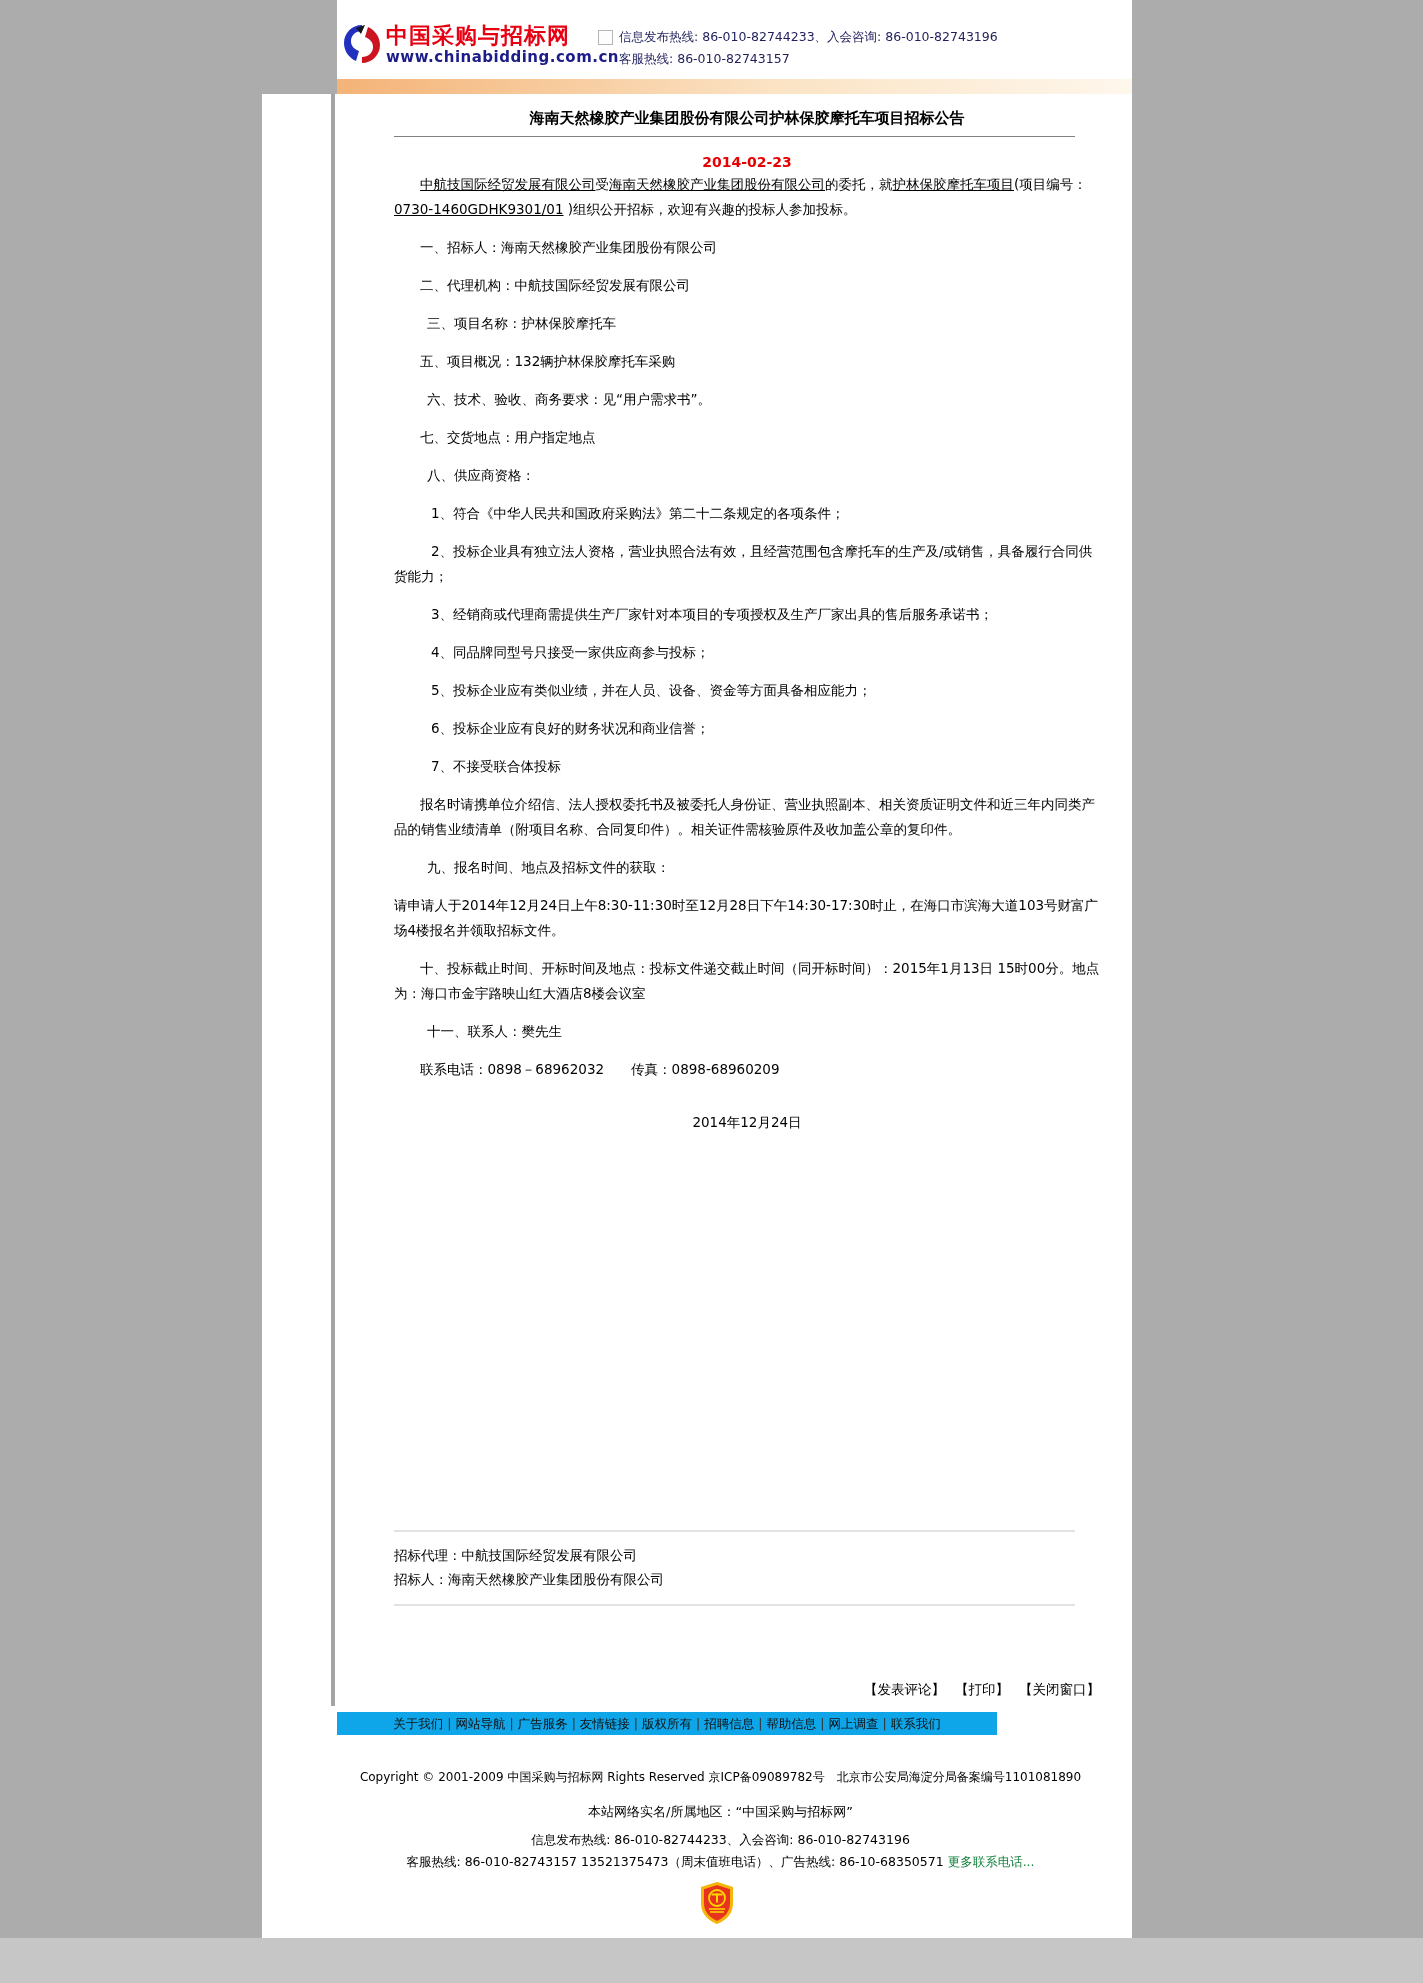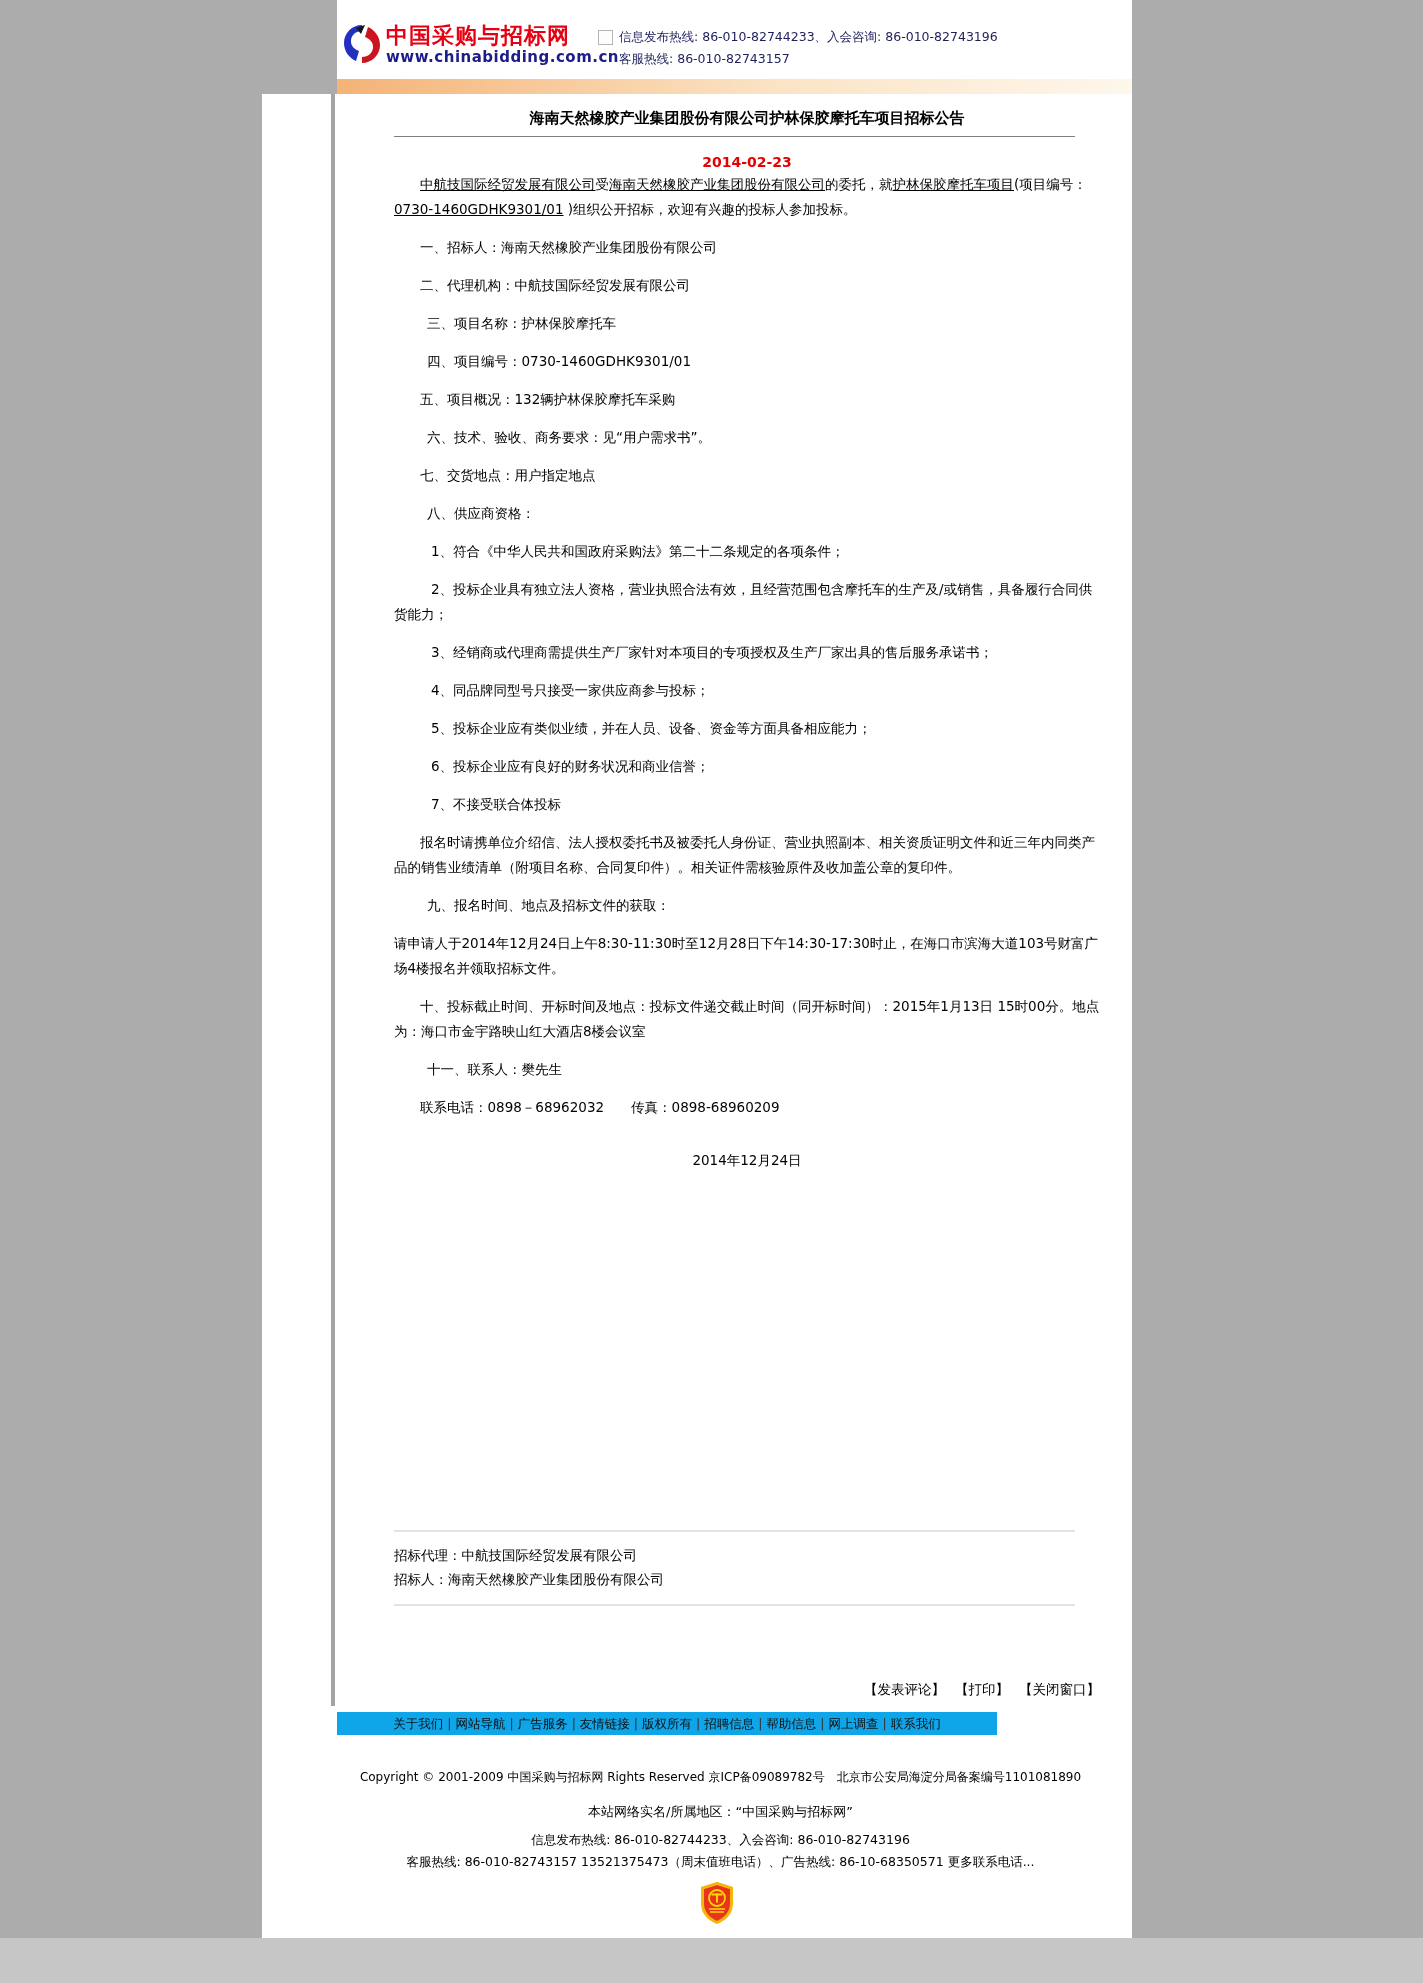--- a/index.html
+++ b/index.html
@@ -53,21 +53,21 @@
   .nav-bar{position:absolute;left:0;top:1618px;width:660px;height:23px;background:#0ea5e9;
     text-align:center;font-size:12.5px;line-height:23px;white-space:nowrap;color:#111;}
   .navlink{cursor:pointer;}
   .sep{color:#333;}
 
   .footer-line{position:absolute;left:0;width:767px;text-align:center;white-space:nowrap;}
   .f-copy{top:1675px;font-size:12px;}
   .f-real{top:1709px;font-size:13px;}
   .f-hot1{top:1738px;font-size:12.5px;}
   .f-hot2{top:1760px;font-size:12.5px;}
-  .red-link{color:#000000;cursor:pointer;}
+  .red-link{color:#15803d;cursor:pointer;}
   .badge{position:absolute;left:363px;top:1788px;width:34px;height:42px;}
 </style>
 </head>
 <body>
 
 <div class="page">
 
   <div class="gray-corner"></div>
 
   <div class="logo-wrap">
@@ -98,21 +98,20 @@
       <hr class="hr-dark">
       <div class="doc-date">2014-02-23</div>
 
 
       <p class="para intro ind2"><span class="u">中航技国际经贸发展有限公司</span><span>受</span><span class="u">海南天然橡胶产业集团股份有限公司</span><span>的委托，就</span><span class="u">护林保胶摩托车项目</span><span>(项目编号： </span><span class="u">0730-1460GDHK9301/01</span><span> )组织公开招标，欢迎有兴趣的投标人参加投标。</span></p>
 
       <div>
           <p class="para ind2">一、招标人：海南天然橡胶产业集团股份有限公司</p>
           <p class="para ind2">二、代理机构：中航技国际经贸发展有限公司</p>
           <p class="para ind2_5">三、项目名称：护林保胶摩托车</p>
-          <p class="para ind2_5">四、项目编号：0730-1460GDHK9301/01</p>
           <p class="para ind2">五、项目概况：132辆护林保胶摩托车采购</p>
           <p class="para ind2_5">六、技术、验收、商务要求：见“用户需求书”。</p>
           <p class="para ind2">七、交货地点：用户指定地点</p>
           <p class="para ind2_5">八、供应商资格：</p>
           <p class="para ind3">1、符合《中华人民共和国政府采购法》第二十二条规定的各项条件；</p>
           <p class="para ind3">2、投标企业具有独立法人资格，营业执照合法有效，且经营范围包含摩托车的生产及/或销售，具备履行合同供货能力；</p>
           <p class="para ind3">3、经销商或代理商需提供生产厂家针对本项目的专项授权及生产厂家出具的售后服务承诺书；</p>
           <p class="para ind3">4、同品牌同型号只接受一家供应商参与投标；</p>
           <p class="para ind3">5、投标企业应有类似业绩，并在人员、设备、资金等方面具备相应能力；</p>
           <p class="para ind3">6、投标企业应有良好的财务状况和商业信誉；</p>

